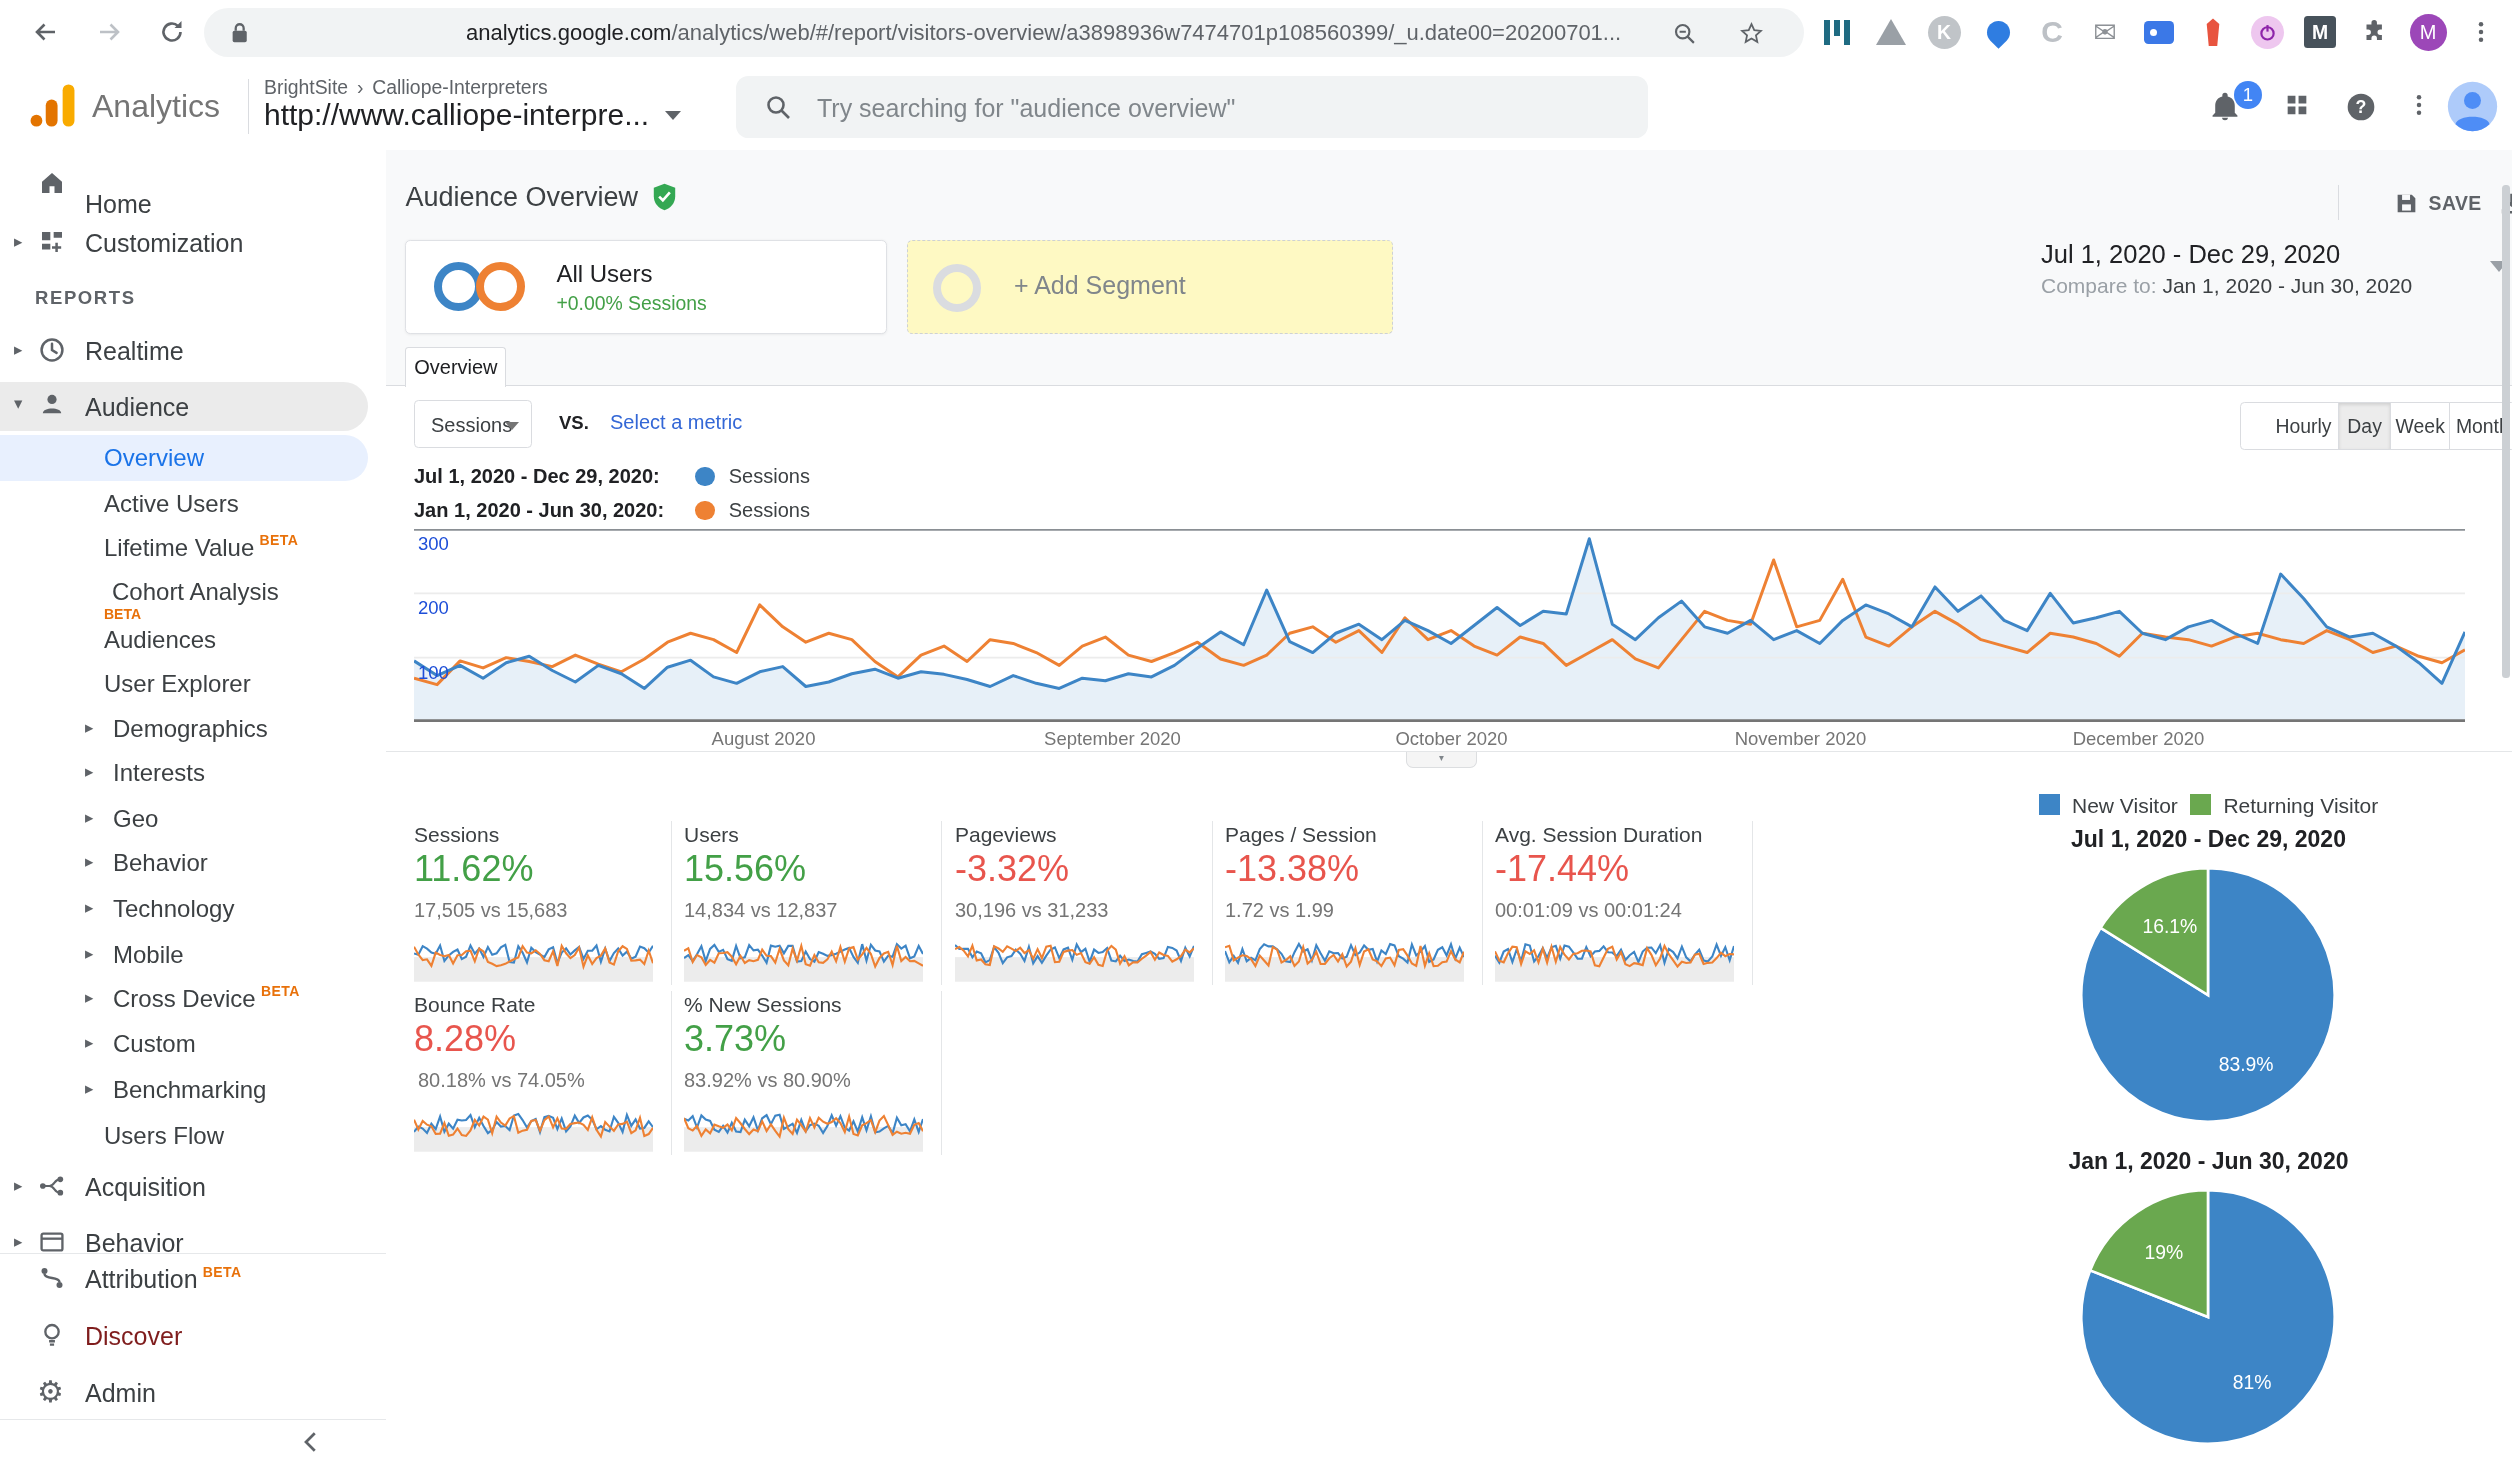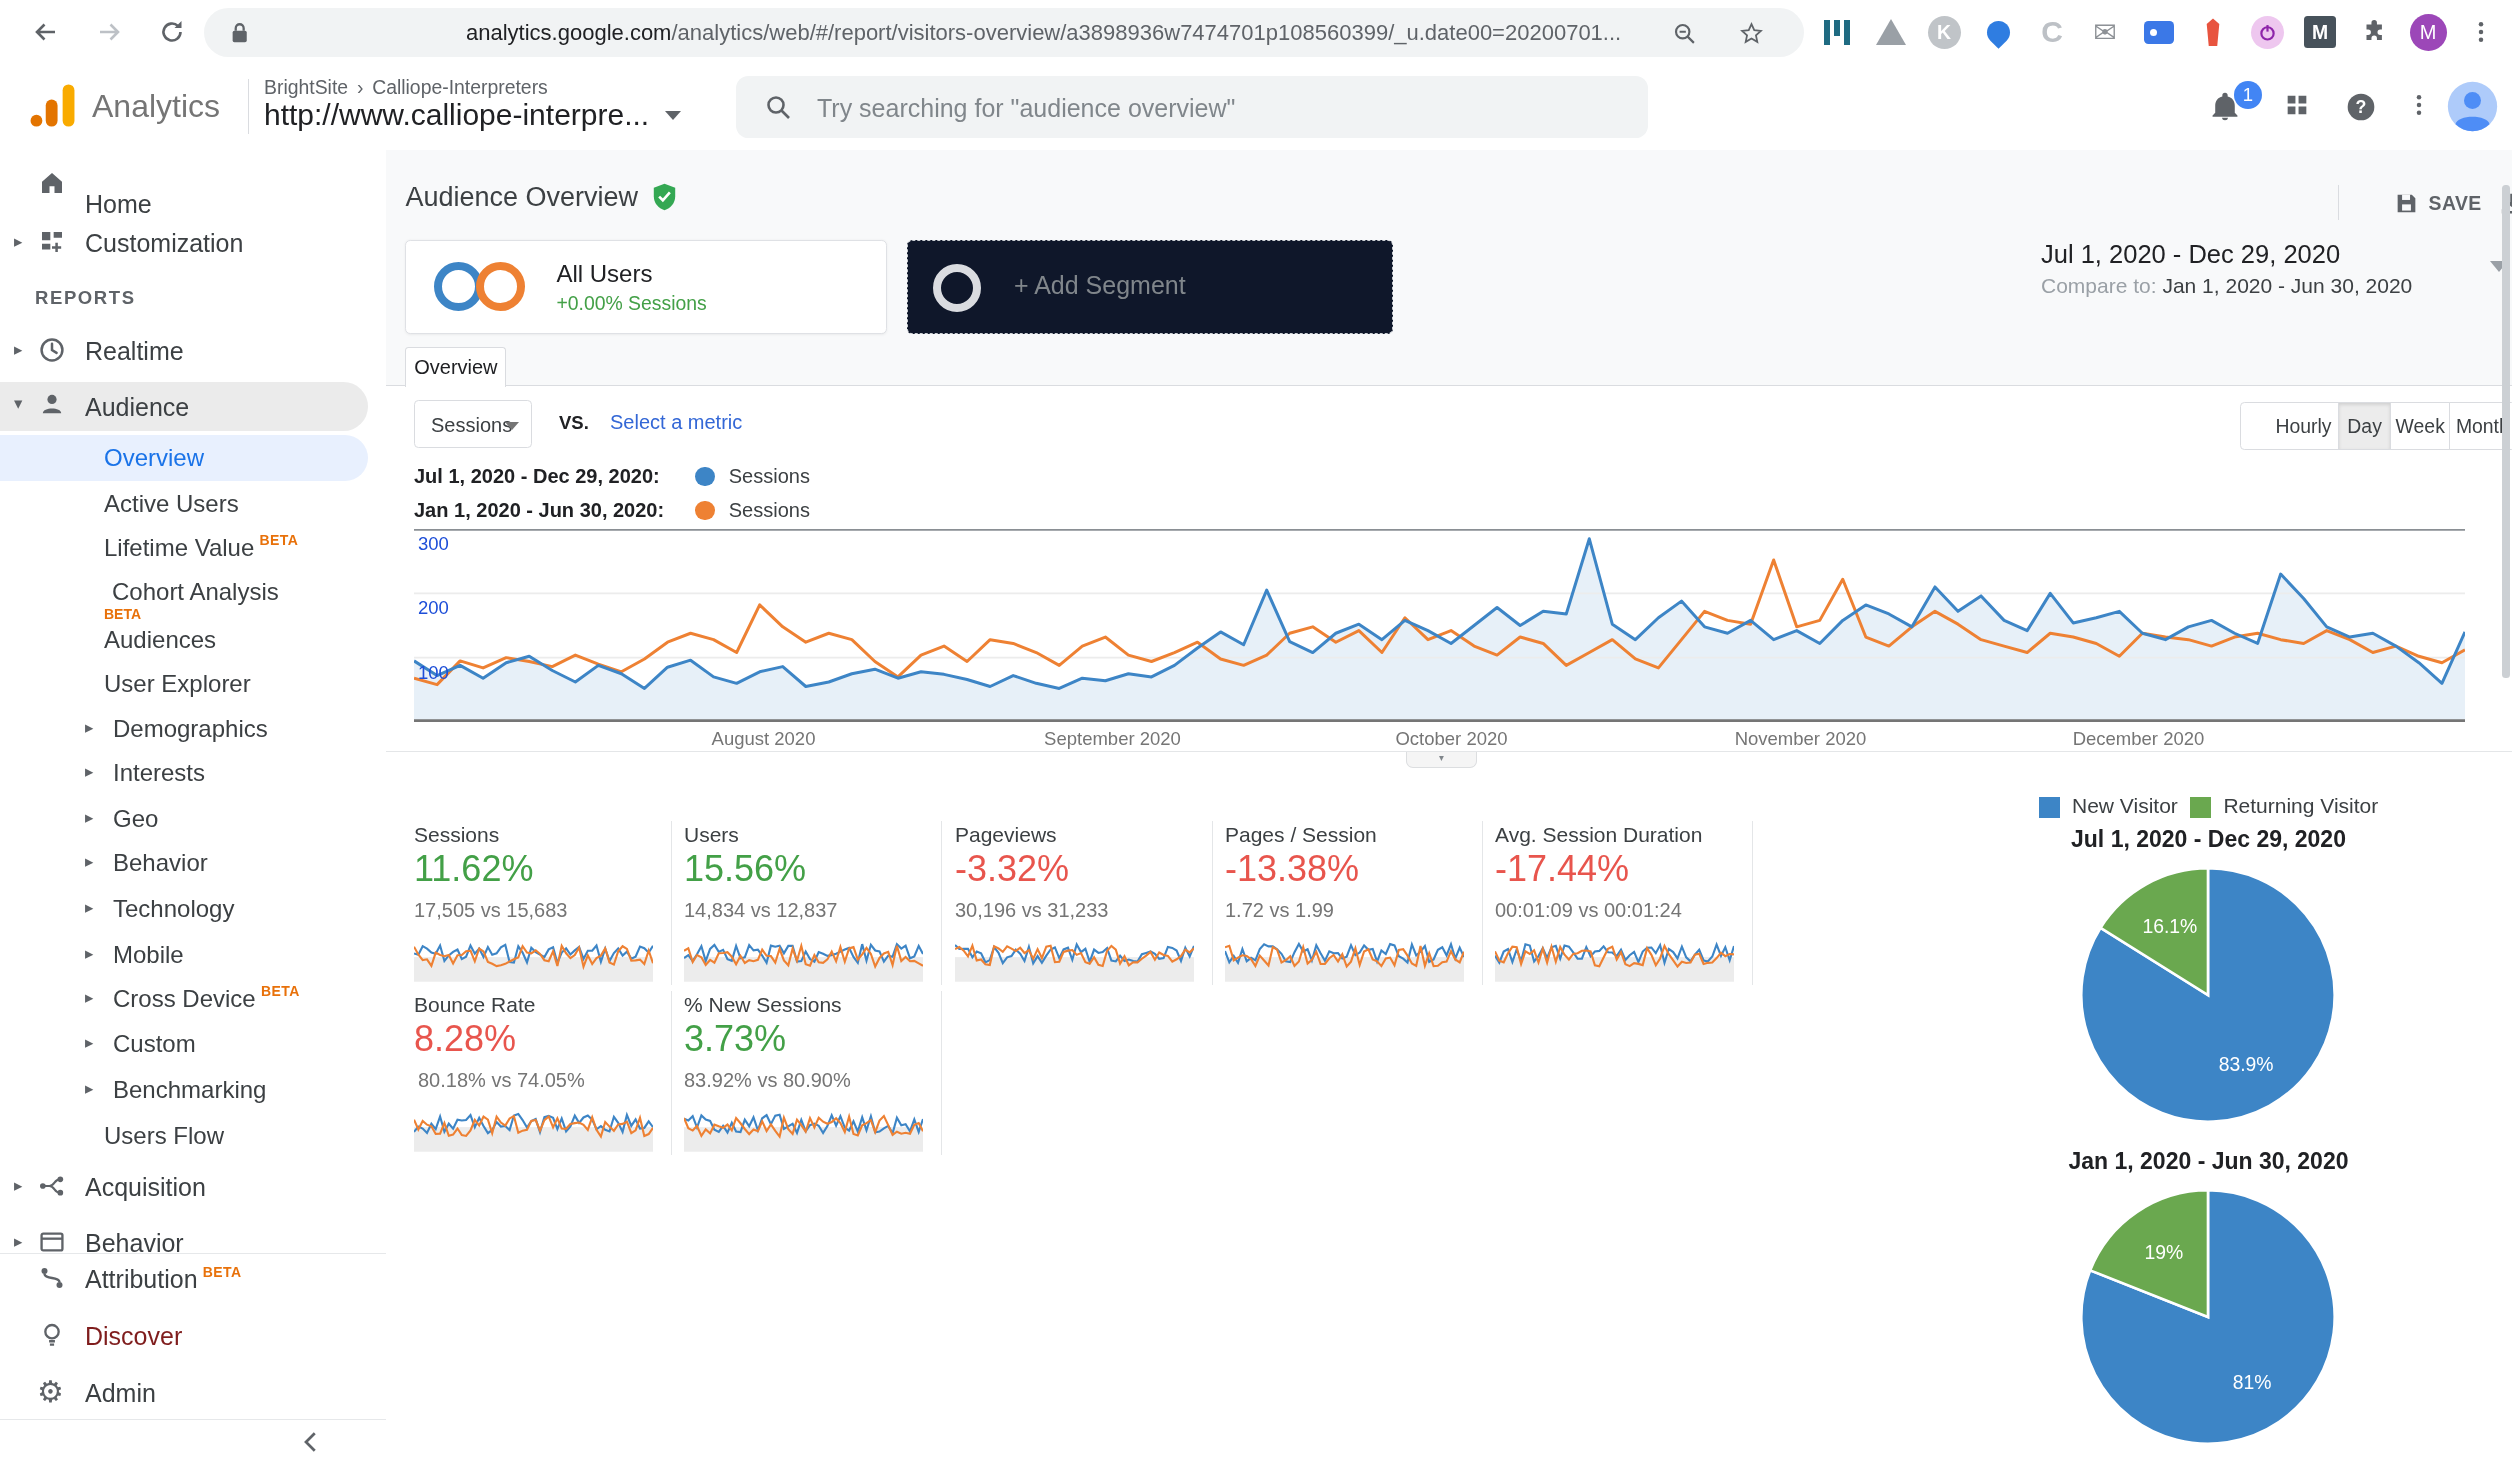--- a/index.html
+++ b/index.html
@@ -47,21 +47,21 @@
        font-size:19.4px;font-weight:bold;letter-spacing:0.4px;cursor:pointer;}
   .aic{width:23px;height:23px;}
   #actdiv{position:absolute;left:1952px;top:35px;width:0.9px;height:35px;background:#dadce0;}
   #seg-all{position:absolute;left:19.4px;top:90px;width:480px;height:92px;background:#fff;border:0.9px solid #dfe1e5;
            border-radius:5.3px;box-shadow:0 0.9px 2.6px rgba(0,0,0,.06);}
   .ring{position:absolute;border-radius:50%;}
   #seg-all .blue{left:28px;top:21px;width:33px;height:33px;border:8.8px solid #3d85c6;}
   #seg-all .orange{left:70px;top:21px;width:33px;height:33px;border:8.8px solid #ee8133;}
   #seg-all .seg-n{position:absolute;left:150px;top:19.4px;font-size:24px;color:#202124;}
   #seg-all .seg-d{position:absolute;left:150px;top:51px;font-size:19.4px;color:#43a047;}
-  #seg-add{position:absolute;left:521px;top:90px;width:484px;height:92px;background:#0f172a;border:1.8px dashed #cdd1d5;border-radius:5.3px;}
+  #seg-add{position:absolute;left:521px;top:90px;width:484px;height:92px;background:#fef9c3;border:1.8px dashed #cdd1d5;border-radius:5.3px;}
   #seg-add .gray{left:25px;top:23px;width:32px;height:32px;border:8px solid #dadce0;}
   #seg-add .seg-a{position:absolute;left:106px;top:30px;font-size:25px;color:#80868b;}
   #daterange{position:absolute;left:1655px;top:90px;width:440px;cursor:pointer;}
   #daterange .dr1{font-size:25.5px;font-weight:500;color:#202124;}
   #daterange .dr2{margin-top:5.3px;font-size:21px;color:#3c4043;}
   #daterange .drl{color:#9aa0a6;}
   #drcaret{position:absolute;left:2104px;top:111px;width:0;height:0;border-left:9.7px solid transparent;border-right:9.7px solid transparent;border-top:11.4px solid #9aa0a6;}
   #tab-ov{position:absolute;left:19.4px;top:197px;width:99px;height:39px;background:#fff;border:0.9px solid #dadce0;border-bottom:none;
           border-radius:3.5px 3.5px 0 0;text-align:center;line-height:39px;font-size:20px;font-weight:500;color:#202124;z-index:2;}
   #tabline{position:absolute;left:0;top:235px;width:2127px;height:0.9px;background:#dadce0;}
@@ -81,21 +81,21 @@
   .lgrow{position:absolute;left:28px;height:26.4px;display:flex;align-items:center;font-size:20px;}
   .lgrow .per{font-weight:bold;color:#202124;width:255px;}
   .lgrow .dot{width:19.4px;height:19.4px;border-radius:50%;margin:0 14px 0 26.4px;}
   .lgrow .ser{color:#3c4043;}
   .ytick{position:absolute;left:32px;font-size:18.5px;color:#1d4ed8;}
   .mlab{position:absolute;width:141px;text-align:center;font-size:18.5px;color:#757575;top:342px;}
   #secline{position:absolute;left:0;top:365px;width:2127px;height:0.9px;background:#e4e6e8;}
   #handle{position:absolute;left:1020px;top:366px;width:69px;height:15px;background:#f5f5f5;border:0.9px solid #dcdee0;border-top:none;
           border-radius:0 0 7px 7px;text-align:center;font-size:9.7px;line-height:12.3px;color:#80868b;cursor:pointer;}
   .mcard{position:absolute;width:246px;height:158px;}
-  #vlegend{position:absolute;left:1576px;top:408px;width:493px;display:flex;justify-content:center;align-items:flex-end;gap:12.3px;font-size:21px;color:#3c4043;}
+  #vlegend{position:absolute;left:1576px;top:408px;width:493px;display:flex;justify-content:center;align-items:flex-start;gap:12.3px;font-size:21px;color:#3c4043;}
   .vsw{width:21px;height:21px;display:inline-block;}
   #scroll-thumb{position:absolute;left:2502px;top:185px;width:8px;height:493px;border-radius:3.5px;background:#ccd0d4;}
   a{text-decoration:none;}
 </style>
 </head>
 <body>
 
 <div id="app">
 
   <div id="bbar">

